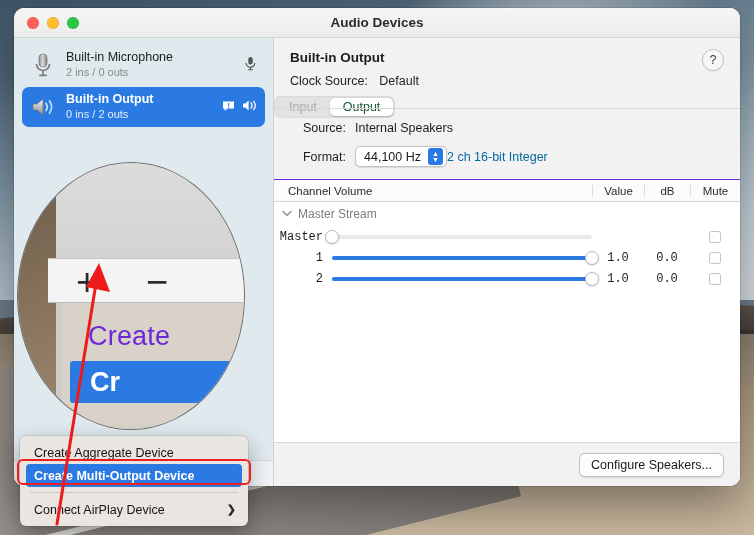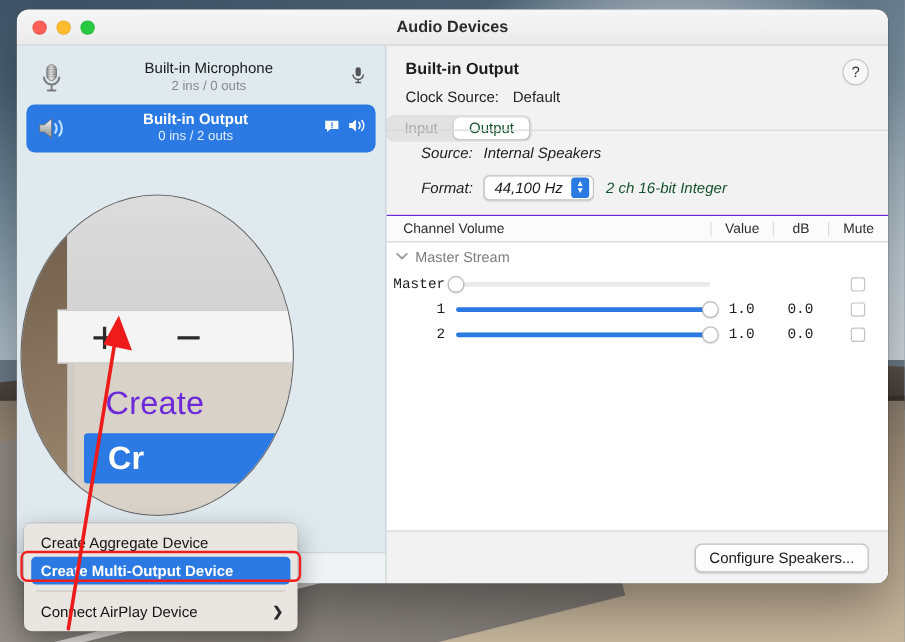--- a/index.html
+++ b/index.html
@@ -85,22 +85,22 @@
   .dot.green { background: #28c840; box-shadow: inset 0 0 0 .5px rgba(0,0,0,.14); }
   .wintitle {
     position: absolute; left: 0; right: 0; text-align: center;
     font-size: 13.5px; font-weight: bold; color: #2c2c2c;
   }
 
   .body { display: flex; height: 448px; }
 
   
   .sidebar {
-    width: 308px; background: #dfe9ee; border-right: 1px solid #cdd4d8;
-    display: flex; flex-direction: column; position: relative; text-align: center;
+    width: 260px; background: #dfe9ee; border-right: 1px solid #cdd4d8;
+    display: flex; flex-direction: column; position: relative;
   }
   .devlist { padding: 7px 8px 0 8px; }
   .device {
     display: flex; align-items: center; gap: 10px;
     height: 40px; border-radius: 7px; padding: 0 8px; margin-bottom: 2px;
   }
   .device.selected { background: #2b7ae4; }
   .dev-icon { width: 26px; height: 26px; flex: none; position: relative; }
   .dev-text { flex: 1; min-width: 0; }
   .dev-name { font-size: 12.5px; color: #1b1b1b; line-height: 1.25; }
@@ -168,38 +168,38 @@
   .seg-wrap { display: flex; justify-content: flex-start; margin-top: 8px; }
   .seg {
     display: flex; background: #e2e2e2; border-radius: 7px; padding: 2px;
     box-shadow: inset 0 0 0 .5px rgba(0,0,0,.07);
   }
   .seg-item { font-size: 12.5px; padding: 2px 13px; border-radius: 5px; color: #aaa; }
   .seg-item.active { background: #fff; color: #14532d; box-shadow: 0 .5px 1.5px rgba(0,0,0,.22); }
 
   .divider { height: 1px; background: #d8d8d8; margin-top: -10px; }
 
-  .srcfmt { padding: 12px 16px 0 16px; font-style: italic; }
+  .srcfmt { padding: 12px 16px 0 16px; }
   .row { display: flex; align-items: center; font-size: 12.5px; color: #1c1c1c; }
   .row .lbl { width: 56px; text-align: right; }
   .row .val { margin-left: 9px; }
   .fmt-row { margin-top: 11px; padding-bottom: 12px; }
   .popup {
     display: inline-flex; align-items: center; gap: 7px;
     background: #fff; border: .5px solid #c3c3c3; border-radius: 5px;
     height: 21px; padding: 0 3px 0 8px; margin-left: 9px;
     box-shadow: 0 .5px 1px rgba(0,0,0,.1);
   }
   .popup .ptxt { font-size: 12.5px; color: #1a1a1a; }
   .popup .stepper {
     width: 15px; height: 17px; border-radius: 3px; background: #2b7ae4;
     display: flex; flex-direction: column; align-items: center; justify-content: center;
     color: #fff; font-size: 7px; line-height: 6px;
   }
-  .fmt-extra { margin-left: 10px; font-size: 12.5px; color: #14532d; }
+  .fmt-extra { font-size: 12.5px; color: #0369a1; }
 
   .table-wrap { background: #fff; flex: 1; display: flex; flex-direction: column; }
   .thead {
     display: flex; align-items: center; height: 23px;
     border-top: 1px solid #6d28d9; border-bottom: 1px solid #d5d5d5;
     background: #fbfbfb; font-size: 11.5px; color: #2d2d2d;
   }
   .th-name { flex: 1; padding-left: 14px; }
   .th { width: 46px; text-align: center; border-left: 1px solid #dcdcdc; }
   .th.value { width: 52px; }

